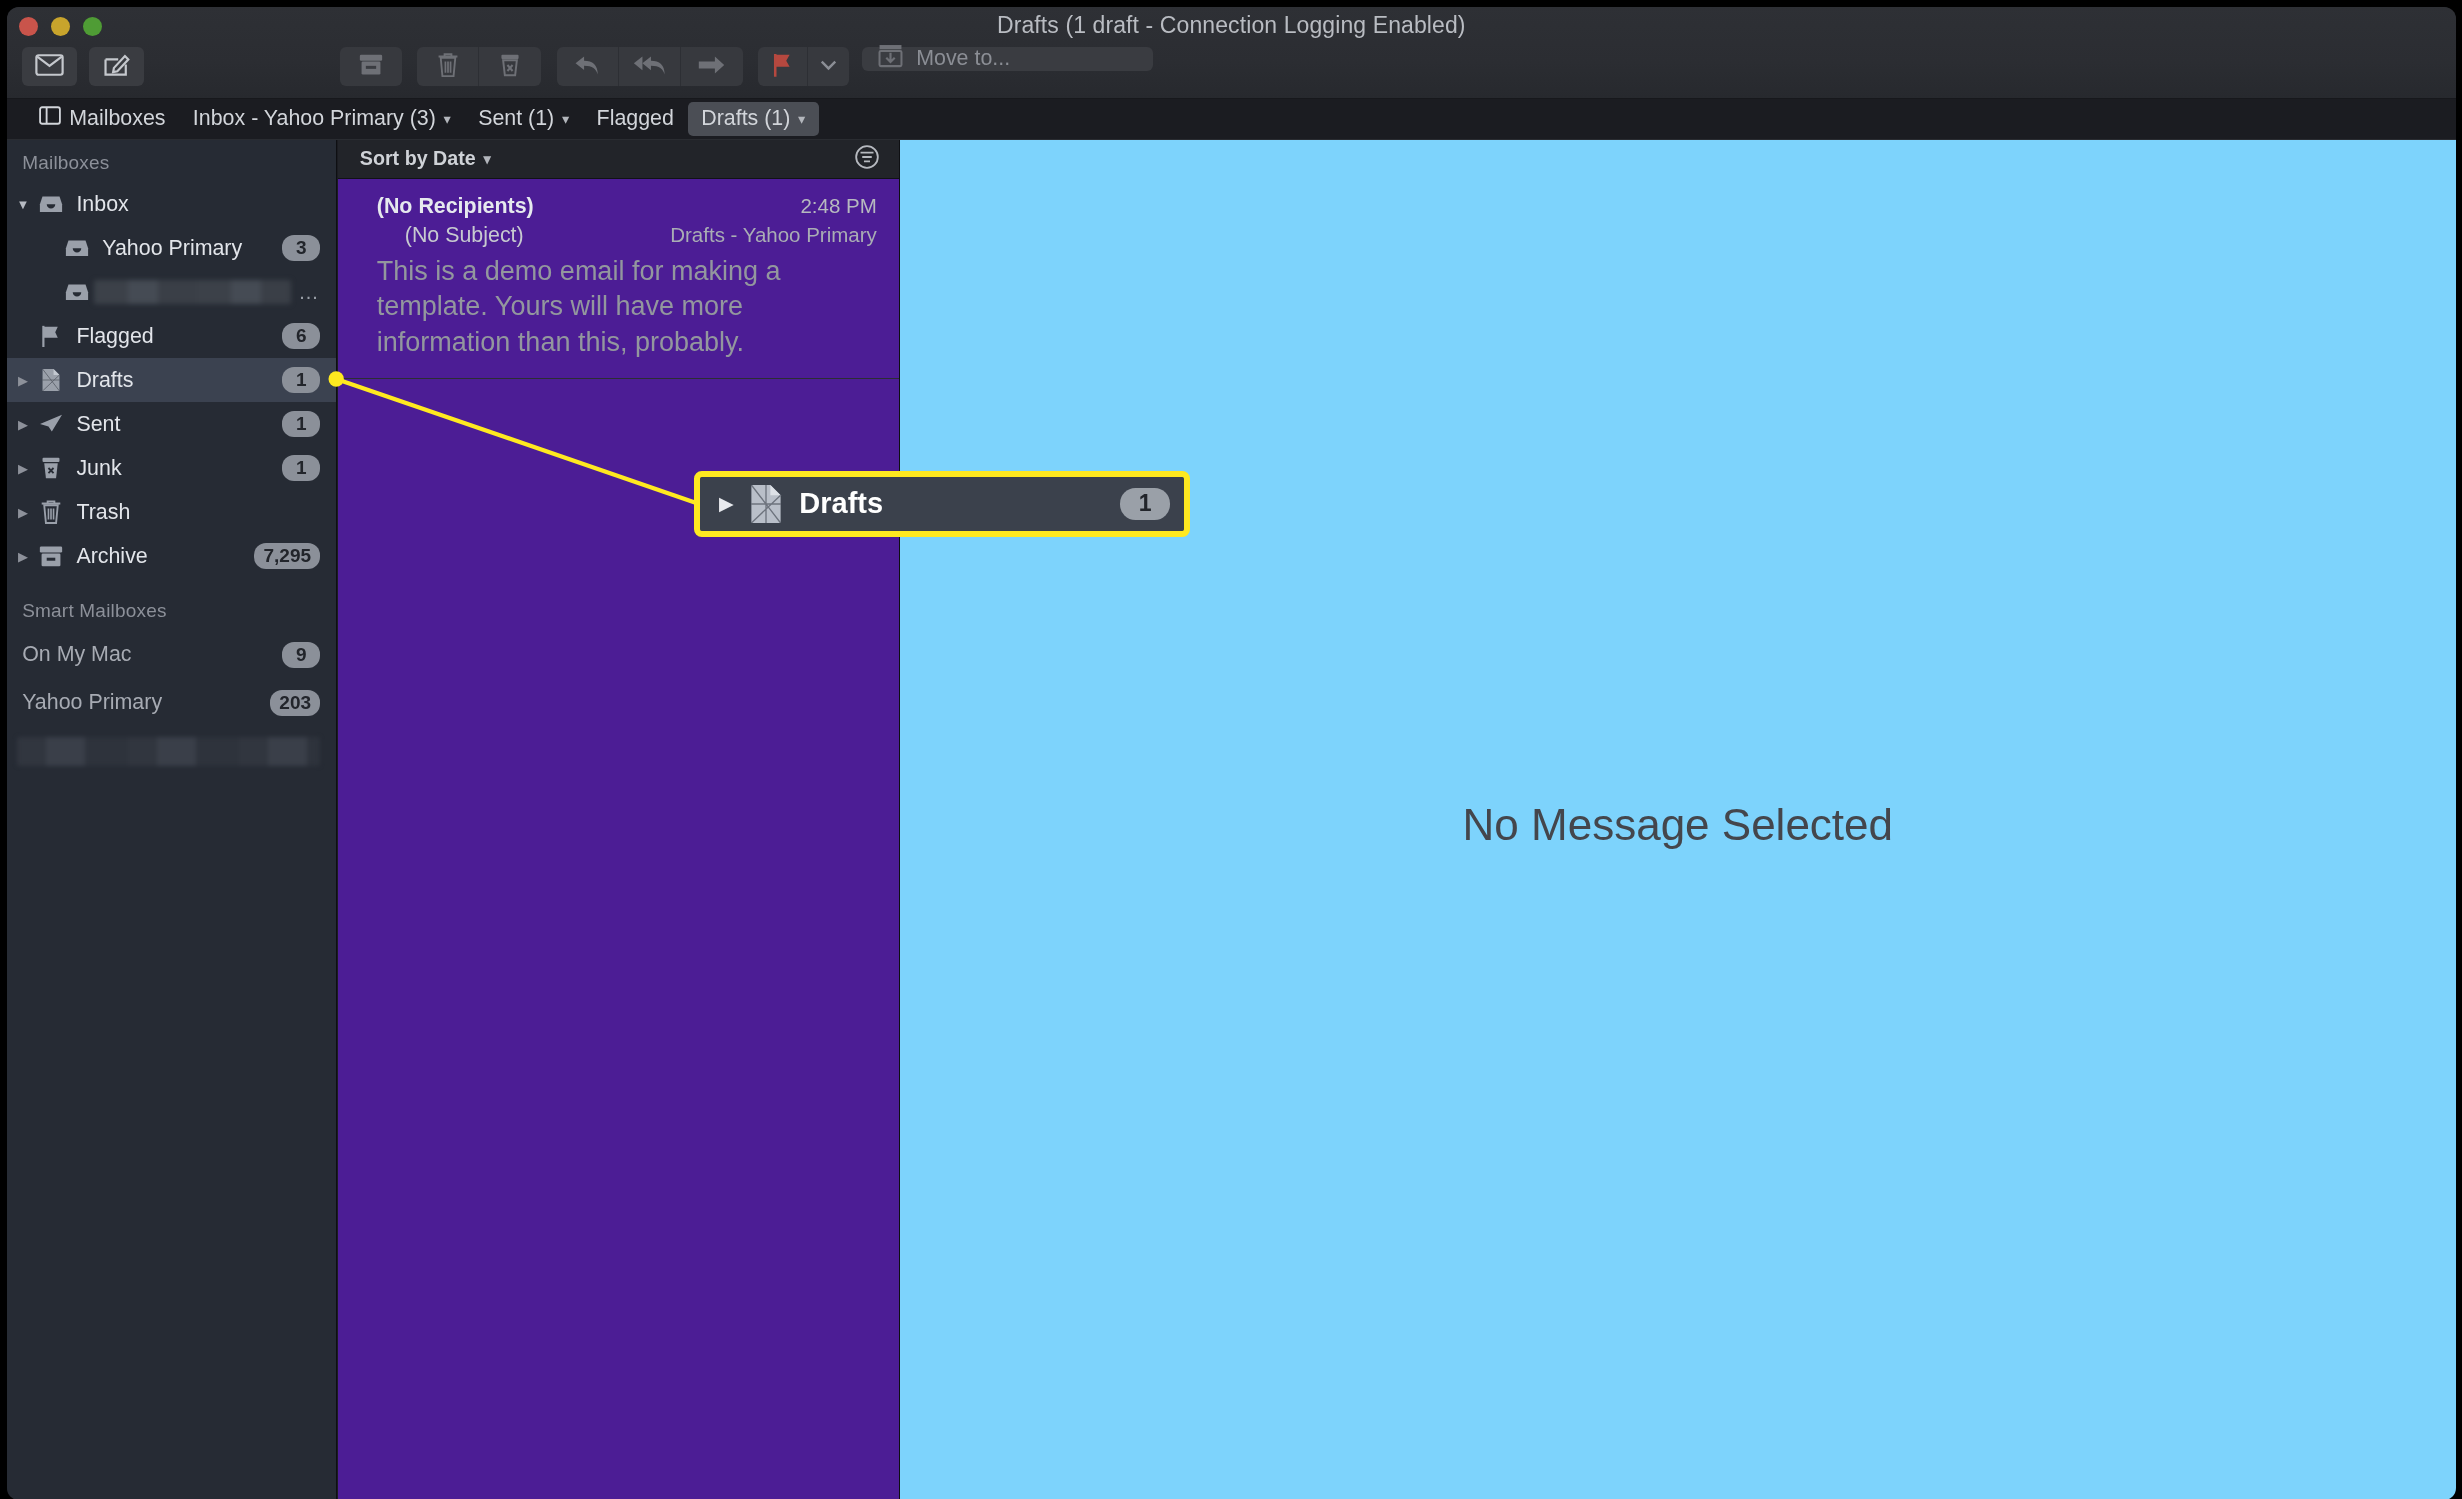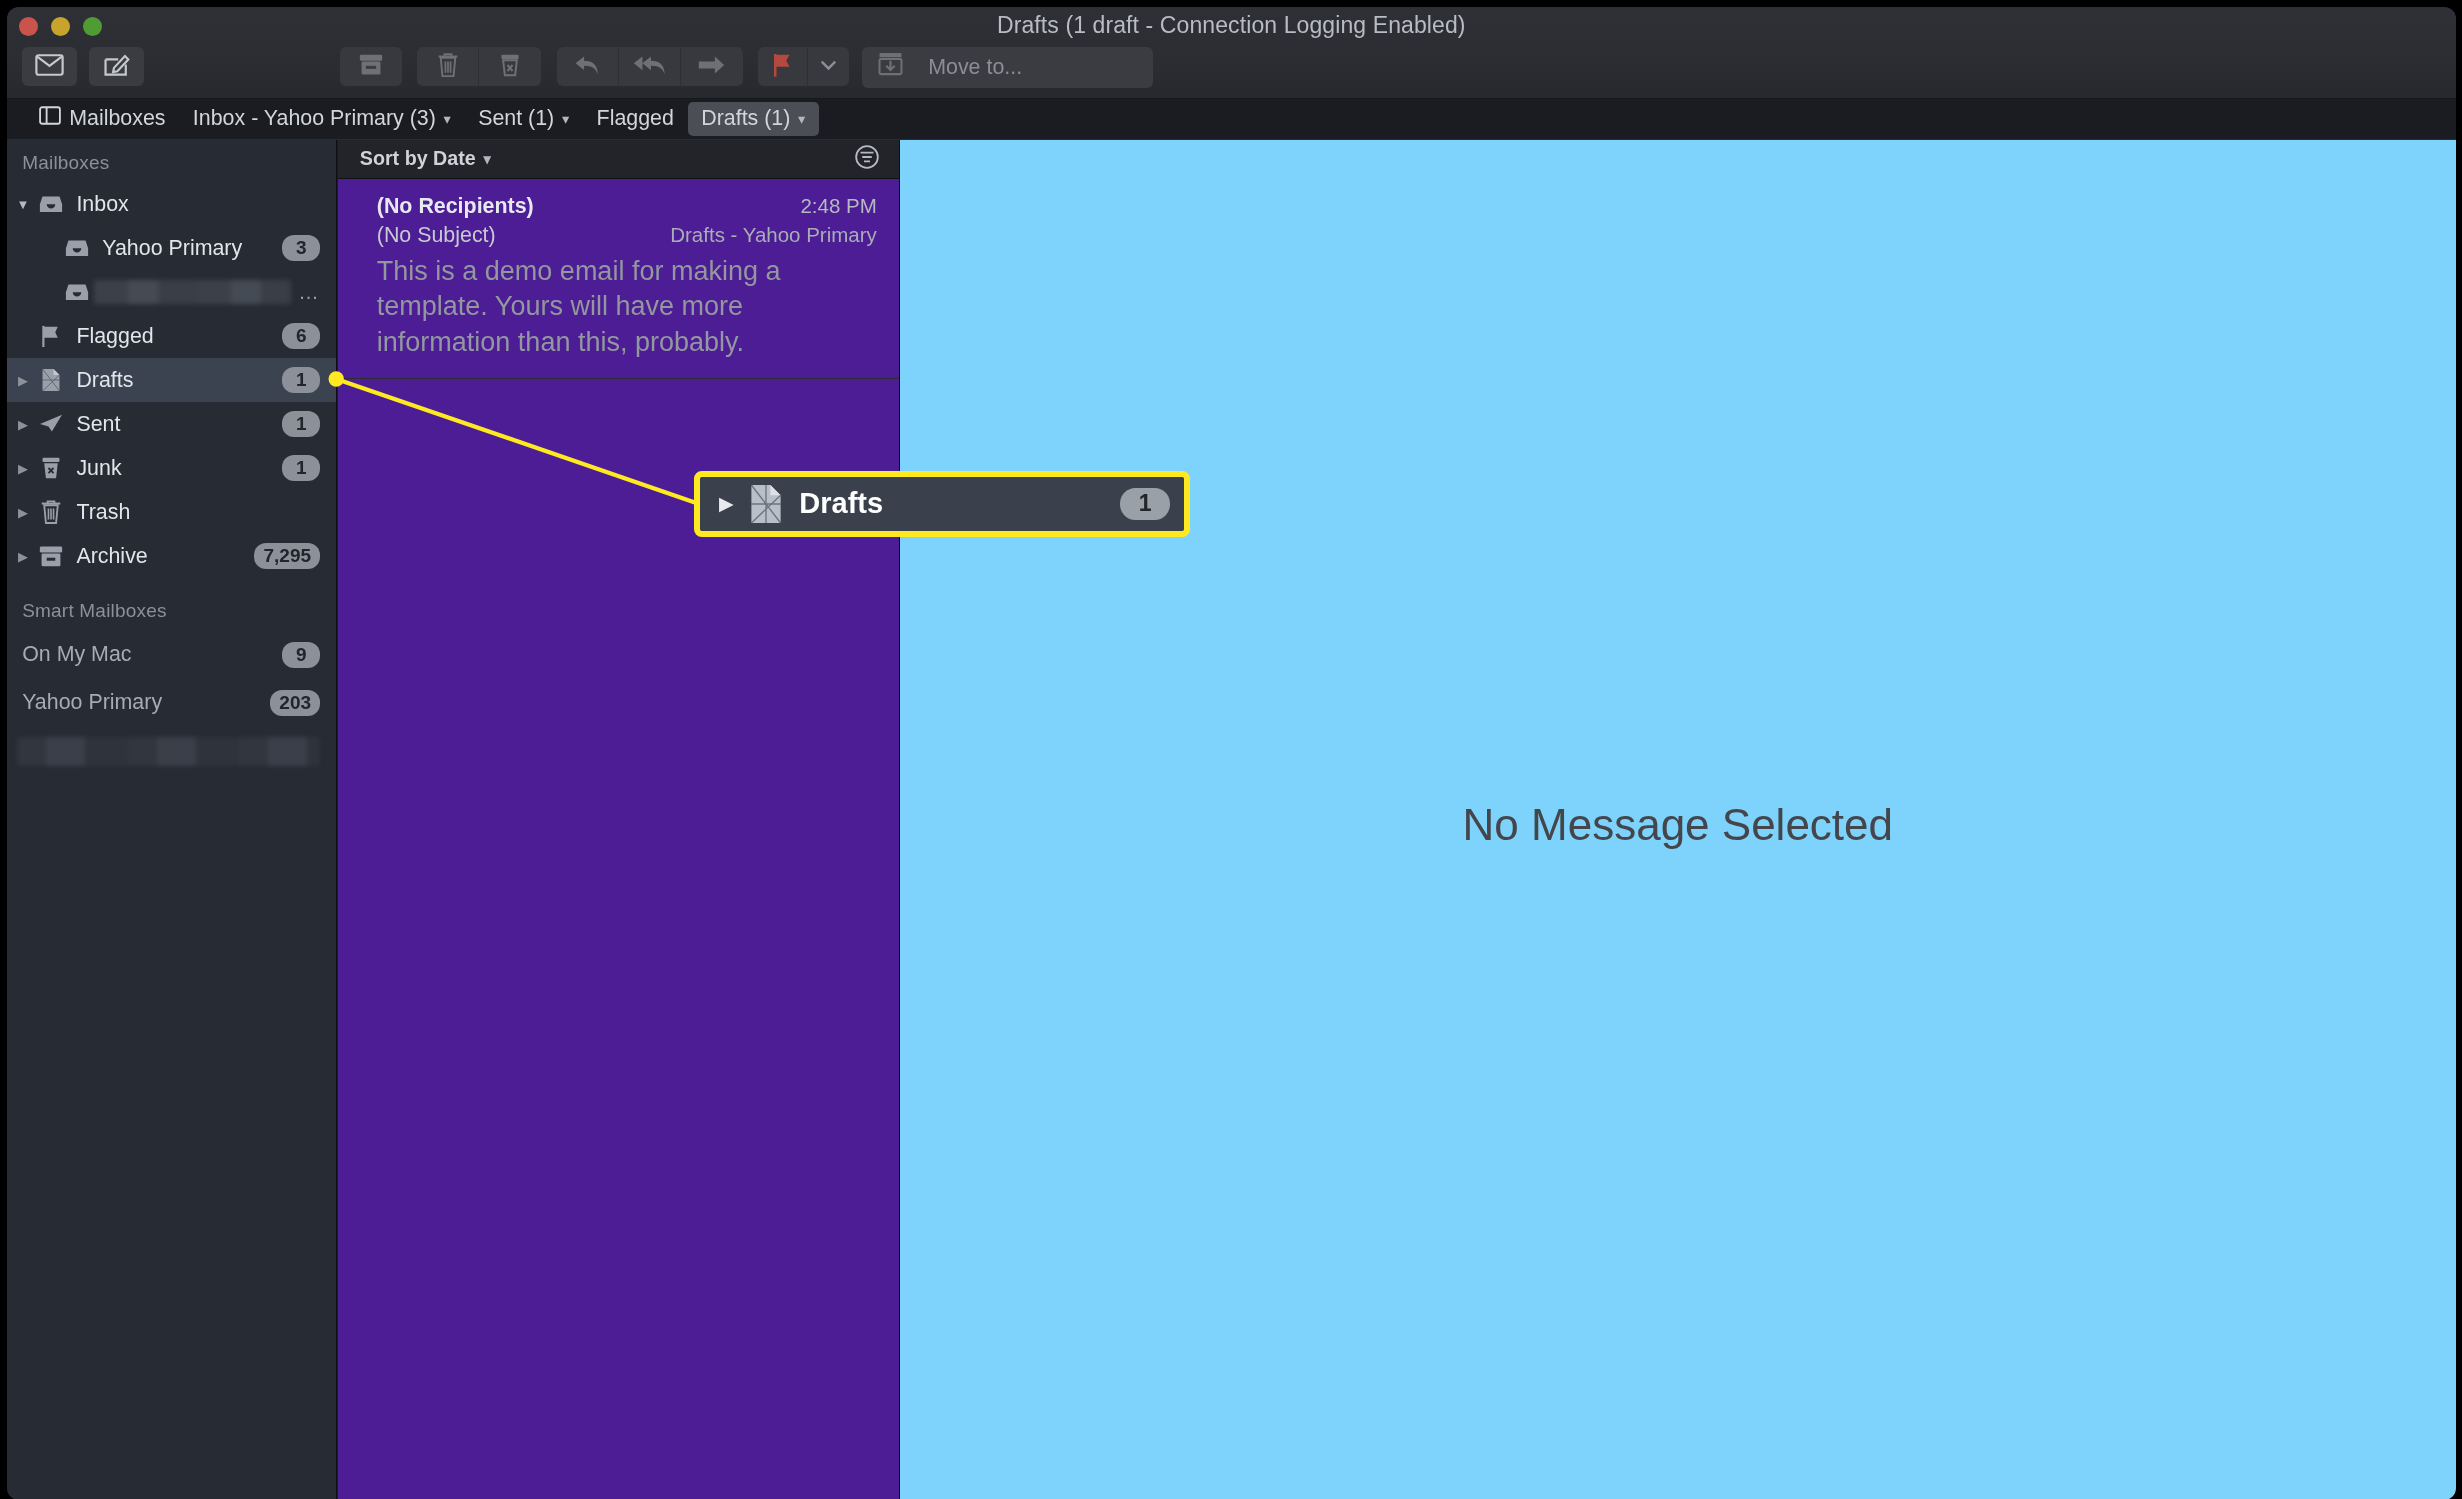--- a/index.html
+++ b/index.html
@@ -56,23 +56,23 @@
     height: 39px; width: 62px;
     display: flex; align-items: center; justify-content: center;
     border-right: 0.9px solid #2d2f34;
   }
   .tb-group > .seg:last-child { border-right: none; }
 
   .tb-mid { position: absolute; left: 333px; top: 40px; display: flex; gap: 15.4px; align-items: center; }
 
   .moveto {
     position: absolute; left: 855px; top: 40px;
-    height: 41px; width: 291px;
+    height: 24px; width: 291px;
     background: #3a3c41; border-radius: 6px;
-    display: flex; align-items: center; gap: 24px; padding-left: 15.4px;
+    display: flex; align-items: center; gap: 12px; padding-left: 15.4px;
     color: #8b8e95; font-size: 21.4px;
   }
 
   .search {
     position: absolute; right: 19px; top: 40px;
     height: 39px; width: 545px;
     background: #44464b; border-radius: 6px;
     display: flex; align-items: center; gap: 10.3px; padding-left: 13.7px;
     color: #9a9da3; font-size: 21.4px;
   }
@@ -148,21 +148,21 @@
     height: 39px; background: #222429;
     border-bottom: 0.9px solid #111216;
     display: flex; align-items: center; justify-content: space-between;
     padding: 0 19px 0 22px;
   }
   .sortlabel { color: #cfd2d7; font-size: 19.7px; font-weight: bold; display: flex; align-items: center; gap: 7.7px; }
   .msgrow { padding: 15.4px 22px 17px 39px; border-bottom: 0.9px solid #2c2e34; }
   .msgline1 { display: flex; justify-content: space-between; align-items: baseline; }
   .m-from { color: #e6e9ee; font-size: 21.4px; font-weight: bold; }
   .m-time { color: #b6b9bf; font-size: 20.5px; }
-  .msgline2 { display: flex; justify-content: space-between; align-items: center; margin-top: 3.4px; }
+  .msgline2 { display: flex; justify-content: space-between; align-items: center; margin-top: 3.4px; margin-left: 28px; }
   .m-subj { color: #c7cad0; font-size: 21.4px; }
   .m-mbox { color: #a9adb4; font-size: 20.5px; }
   .m-prev { color: #93979e; font-size: 27px; line-height: 1.33; margin-top: 6px; }
 
   
   .readpane {
     position: absolute; left: 893px; top: 133px;
     width: calc(100% - 893px); height: calc(100% - 133px);
     background: #7dd3fc;
   }

